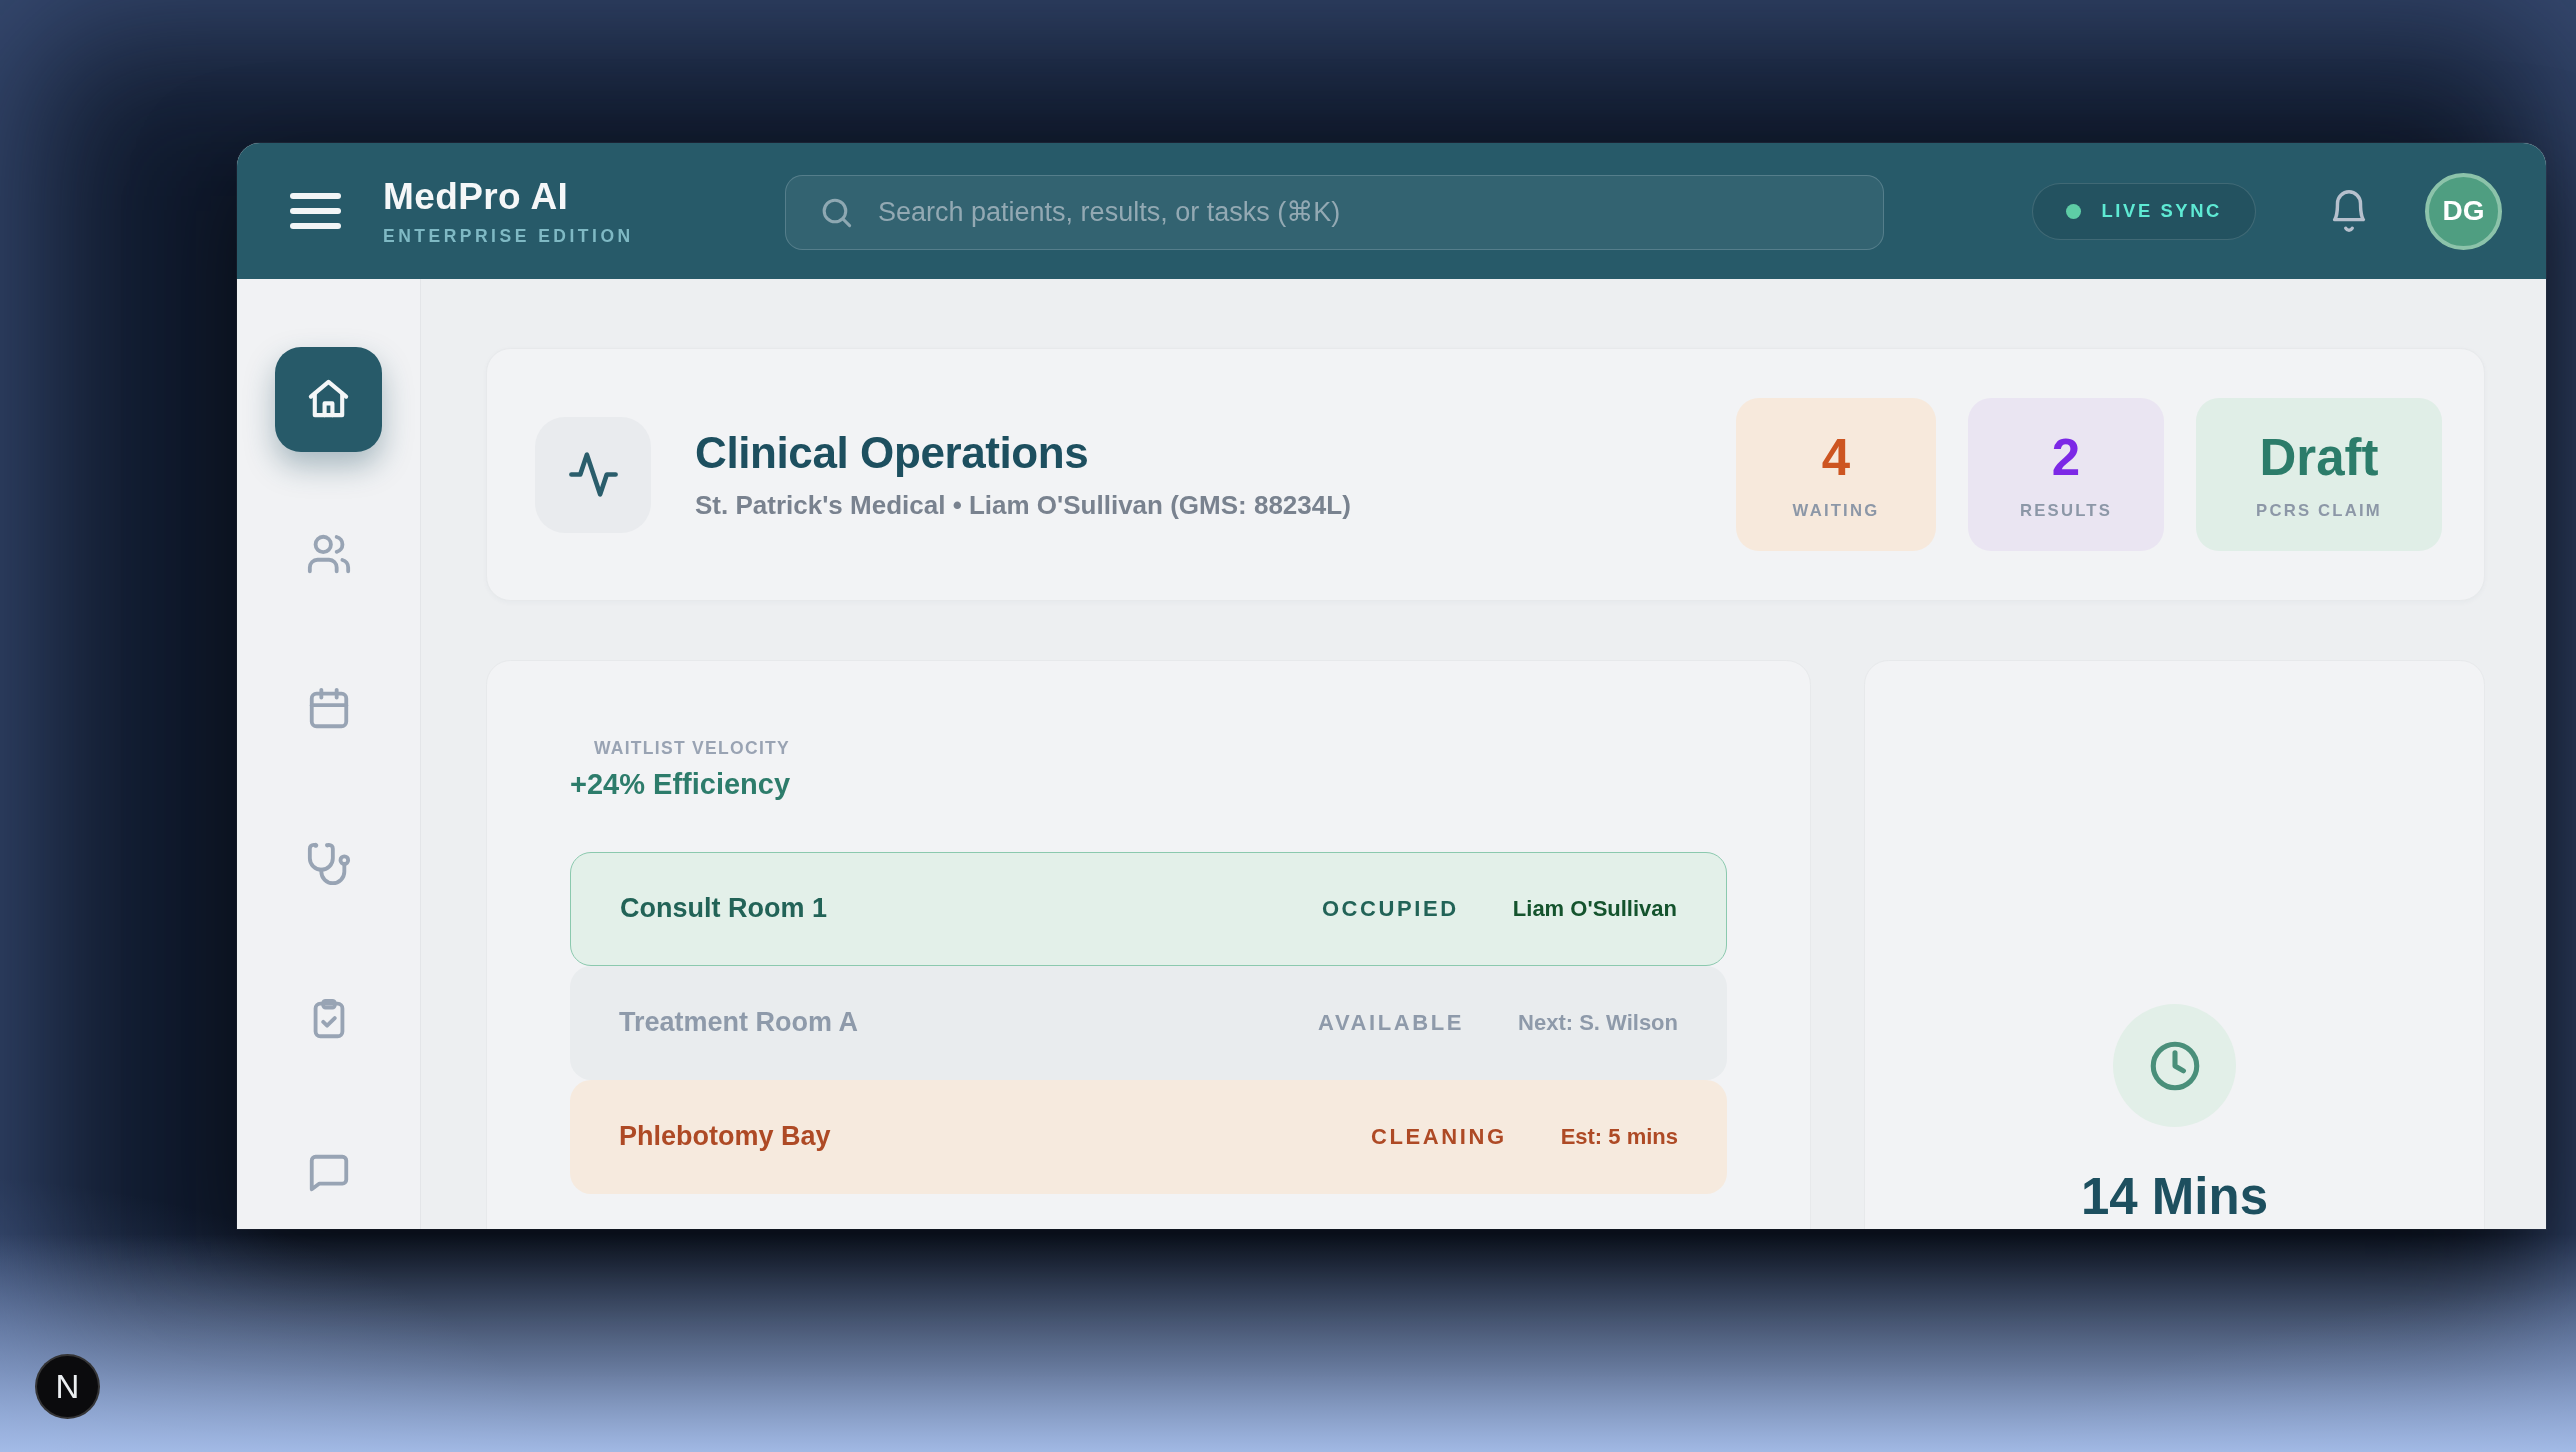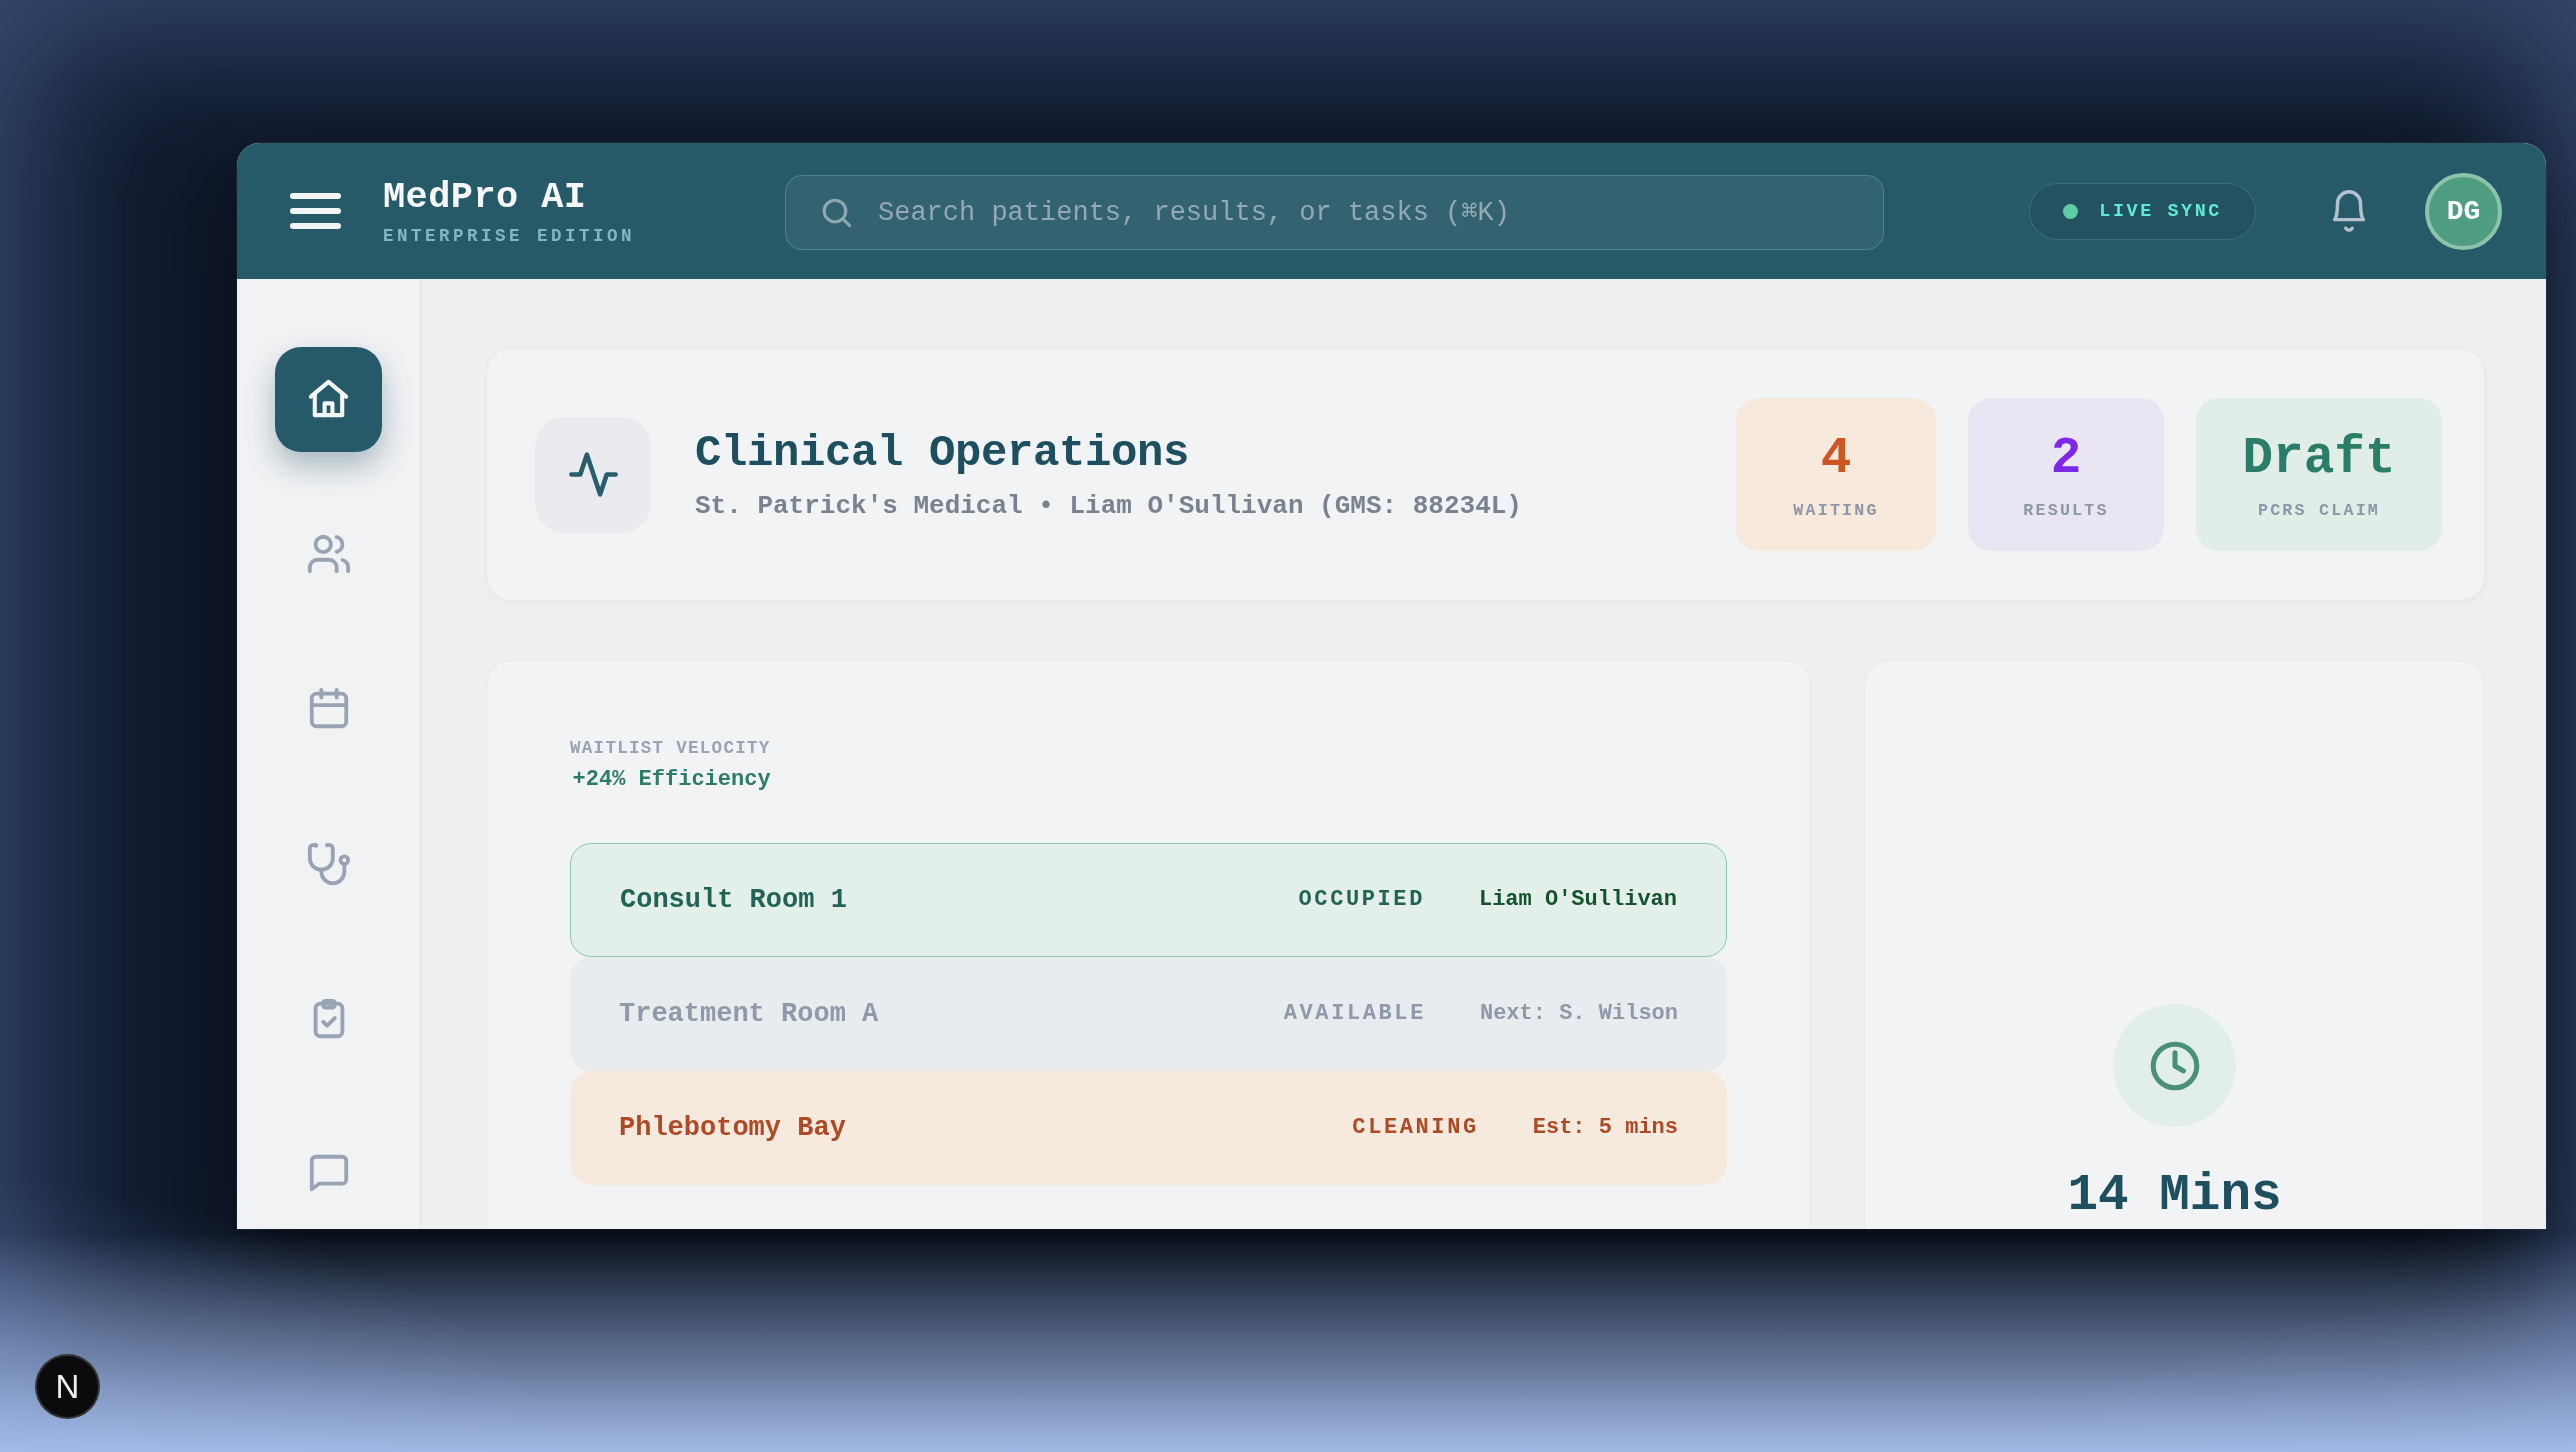--- a/index.html
+++ b/index.html
@@ -23,21 +23,20 @@
     position:absolute; left:0; right:0; bottom:0; height:219px; z-index:30;
     background:linear-gradient(to top, rgba(168,192,236,.95) 0%, rgba(168,192,236,.55) 38%, rgba(168,192,236,0) 100%);
     pointer-events:none;
   }
 
   
   .window {
     position:absolute; left:237px; top:143px; width:2309px; height:1086px; z-index:10;
     border-radius:23px 23px 0 0; overflow:hidden; background:#edeff1;
     box-shadow:0 32px 97px rgba(0,0,0,.6), 0 0 0 0.9px rgba(255,255,255,.06);
-    font-family:Liberation Mono, monospace;
   }
 
   
   .header {
     position:relative; height:136px; background:#275a69; display:flex; align-items:center;
   }
   .hamburger { margin-left:53px; width:51px; cursor:pointer; }
   .hamburger span { display:block; height:5.3px; border-radius:3.5px; background:#f2f5f6; margin:9.7px 0; }
   .brand { margin-left:42px; }
   .brand-name { font-size:37px; font-weight:800; color:#f5f7f8; letter-spacing:0.4px; }
@@ -119,21 +118,21 @@
   .content-row { display:flex; gap:53px; margin-top:59px; }
 
   .smart-card {
     width:1325px; height:965px; border-radius:24.6px; background:#f2f3f5;
     border:1.8px solid #e7e9eb; padding:75px 83px 0;
   }
   .smart-head { display:flex; justify-content:space-between; align-items:flex-start; }
   .smart-title { font-size:44px; font-weight:800; color:#1d4f5e; letter-spacing:-0.4px; }
   .velocity { text-align:right; padding-top:1.8px; }
   .velocity-label { font-size:17.5px; font-weight:800; letter-spacing:1.3px; color:#99a3b3; }
-  .velocity-value { margin-top:8.8px; font-size:22px; font-weight:800; color:#2d7c6b; }
+  .velocity-value { margin-top:8.8px; font-size:29px; font-weight:800; color:#2d7c6b; }
 
   .rooms { margin-top:51px; }
   .room {
     height:114px; border-radius:21px; display:flex; align-items:center;
     padding:0 49px; cursor:pointer;
   }
   .room .name { font-size:27px; font-weight:800; }
   .room .status { margin-left:auto; font-size:22px; font-weight:700; letter-spacing:2.6px; }
   .room .detail { margin-left:54px; font-size:22px; font-weight:800; }
   .room-occupied { background:#e3f0e9; border:1.8px solid #8bc9ae; }

